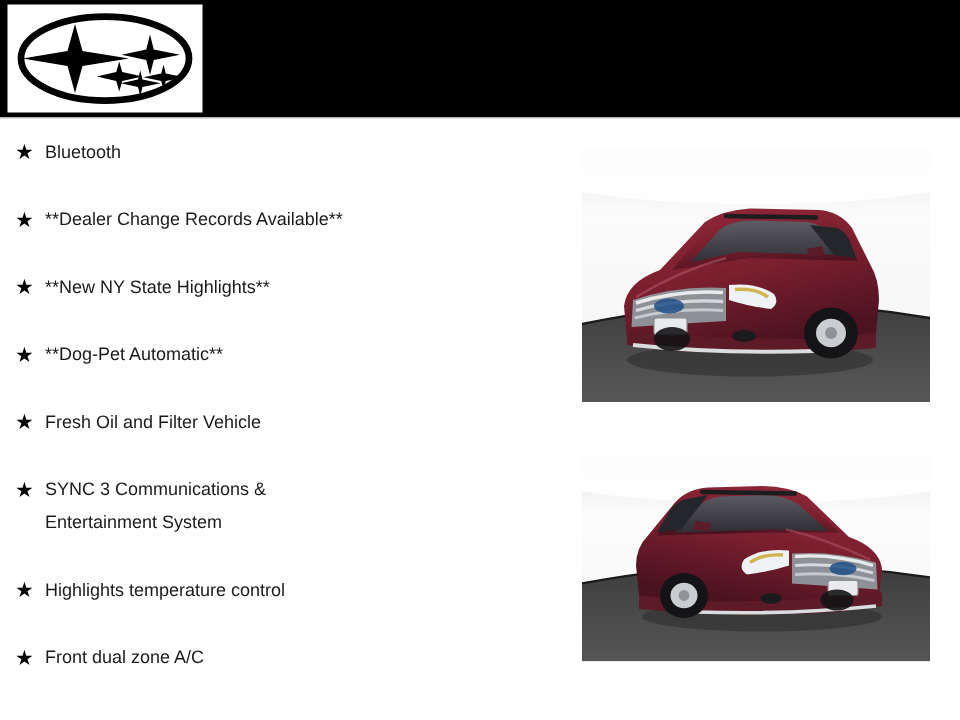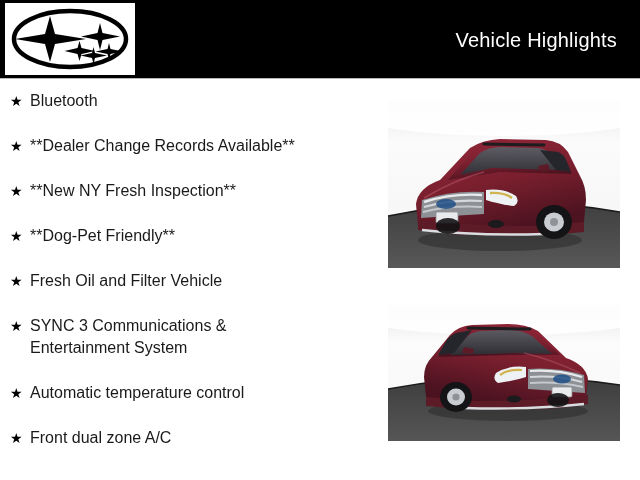--- a/index.html
+++ b/index.html
@@ -78,21 +78,21 @@
     flex: 0 0 auto;
     width: 20px;
     color: #000000;
     font-size: 14px;
     line-height: 22px;
     text-align: left;
   }
   .feature-text {
     flex: 1 1 auto;
     color: #1a1a1a;
-    font-size: 16px;
+    font-size: 12px;
     line-height: 22px;
     white-space: pre-line;
   }
 
   
   .photo {
     position: absolute;
     left: 388px;
     width: 232px;
     overflow: hidden;
@@ -116,60 +116,59 @@
       <path d="M178 30 L183 50 L218 57 L183 64 L178 84 L173 64 L140 57 L173 50 Z" fill="#000"></path>
 
       <path d="M137 66 L141 80 L168 86 L141 92 L137 106 L133 92 L107 86 L133 80 Z" fill="#000"></path>
 
       <path d="M196 70 L199 82 L224 87 L199 92 L196 104 L193 92 L169 87 L193 82 Z" fill="#000"></path>
 
       <path d="M165 78 L168 90 L192 95 L168 100 L165 112 L162 100 L139 95 L162 90 Z" fill="#000"></path>
     </svg>
   </div>
 
-  <div class="header-title">Vehicle Highlights</div>
 </div>
 <div class="header-rule"></div>
 
 <ul class="features">
 
   <li class="feature-item">
     <span class="feature-star">★</span>
     <span class="feature-text">Bluetooth</span>
   </li>
 
   <li class="feature-item">
     <span class="feature-star">★</span>
     <span class="feature-text">**Dealer Change Records Available**</span>
   </li>
 
   <li class="feature-item">
     <span class="feature-star">★</span>
-    <span class="feature-text">**New NY Fresh Inspection**</span>
-  </li>
-
-  <li class="feature-item">
-    <span class="feature-star">★</span>
-    <span class="feature-text">**Dog-Pet Friendly**</span>
+    <span class="feature-text">**New NY State Highlights**</span>
+  </li>
+
+  <li class="feature-item">
+    <span class="feature-star">★</span>
+    <span class="feature-text">**Dog-Pet Automatic**</span>
   </li>
 
   <li class="feature-item">
     <span class="feature-star">★</span>
     <span class="feature-text">Fresh Oil and Filter Vehicle</span>
   </li>
 
   <li class="feature-item">
     <span class="feature-star">★</span>
     <span class="feature-text">SYNC 3 Communications &amp;
 Entertainment System</span>
   </li>
 
   <li class="feature-item">
     <span class="feature-star">★</span>
-    <span class="feature-text">Automatic temperature control</span>
+    <span class="feature-text">Highlights temperature control</span>
   </li>
 
   <li class="feature-item">
     <span class="feature-star">★</span>
     <span class="feature-text">Front dual zone A/C</span>
   </li>
 </ul>
 
 <div class="photo photo-1">
   <svg viewBox="0 0 232 168" preserveAspectRatio="none" aria-hidden="true">

